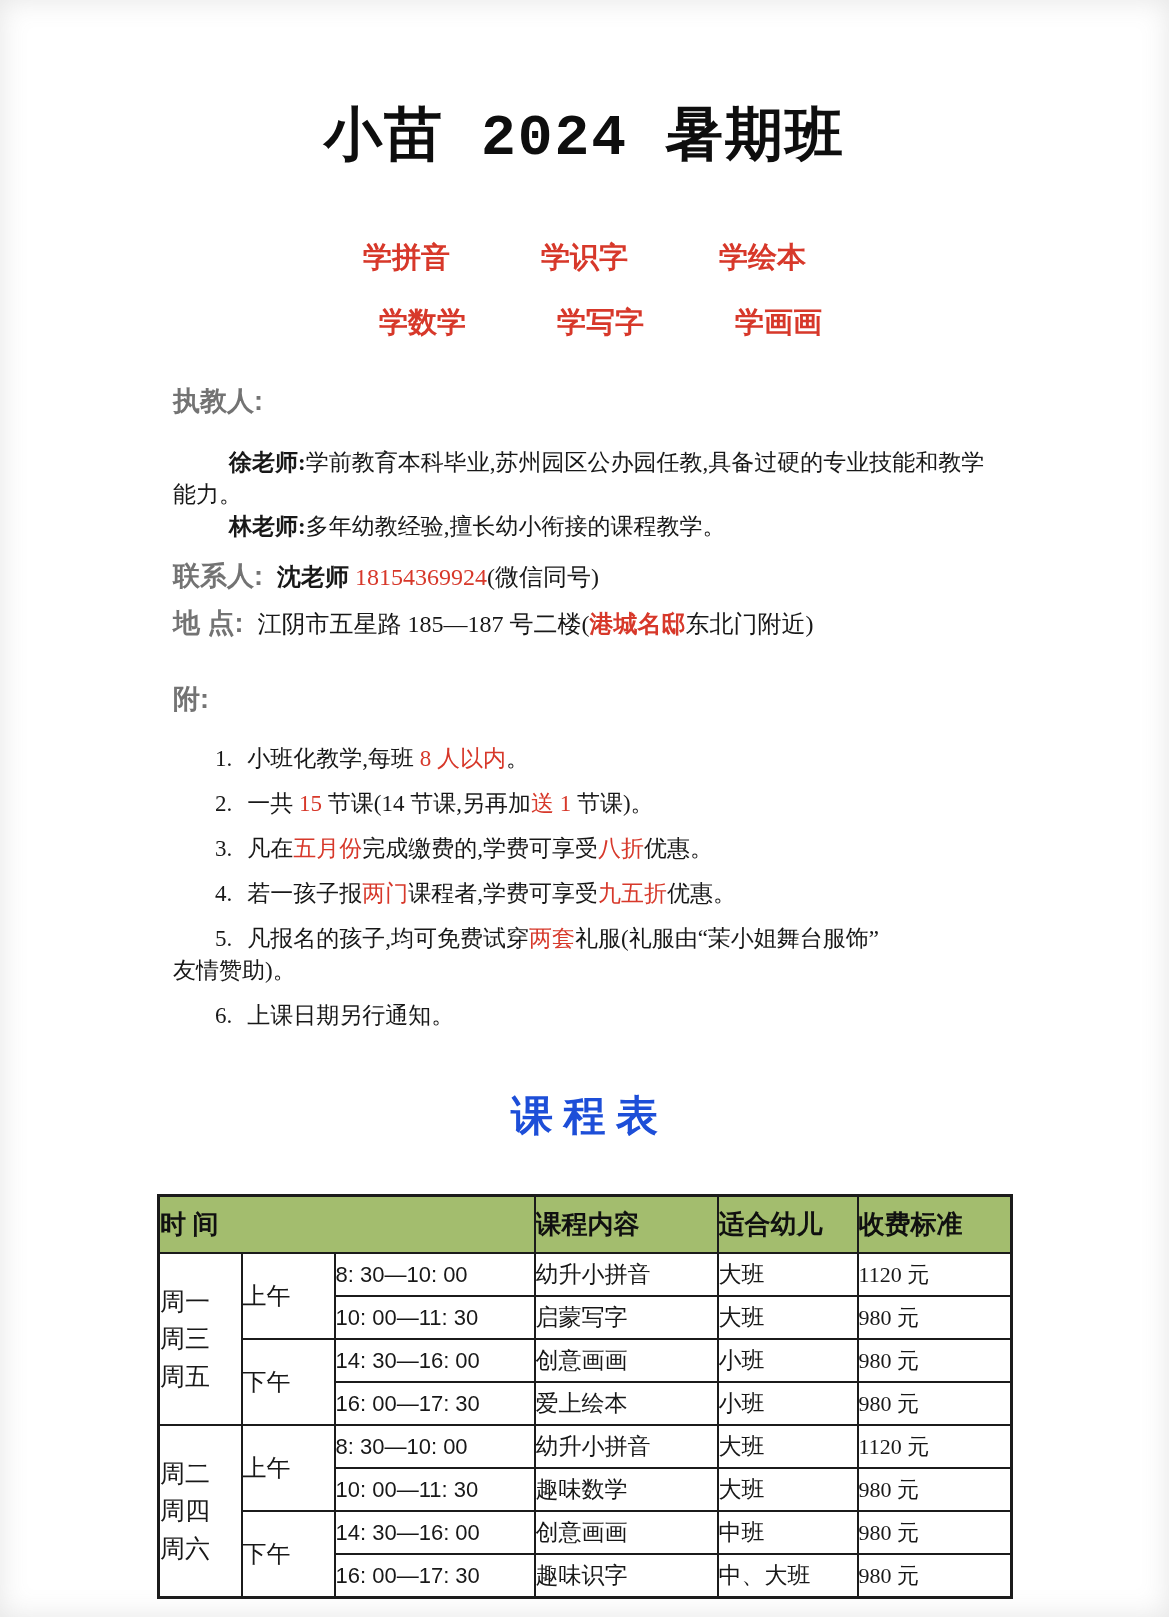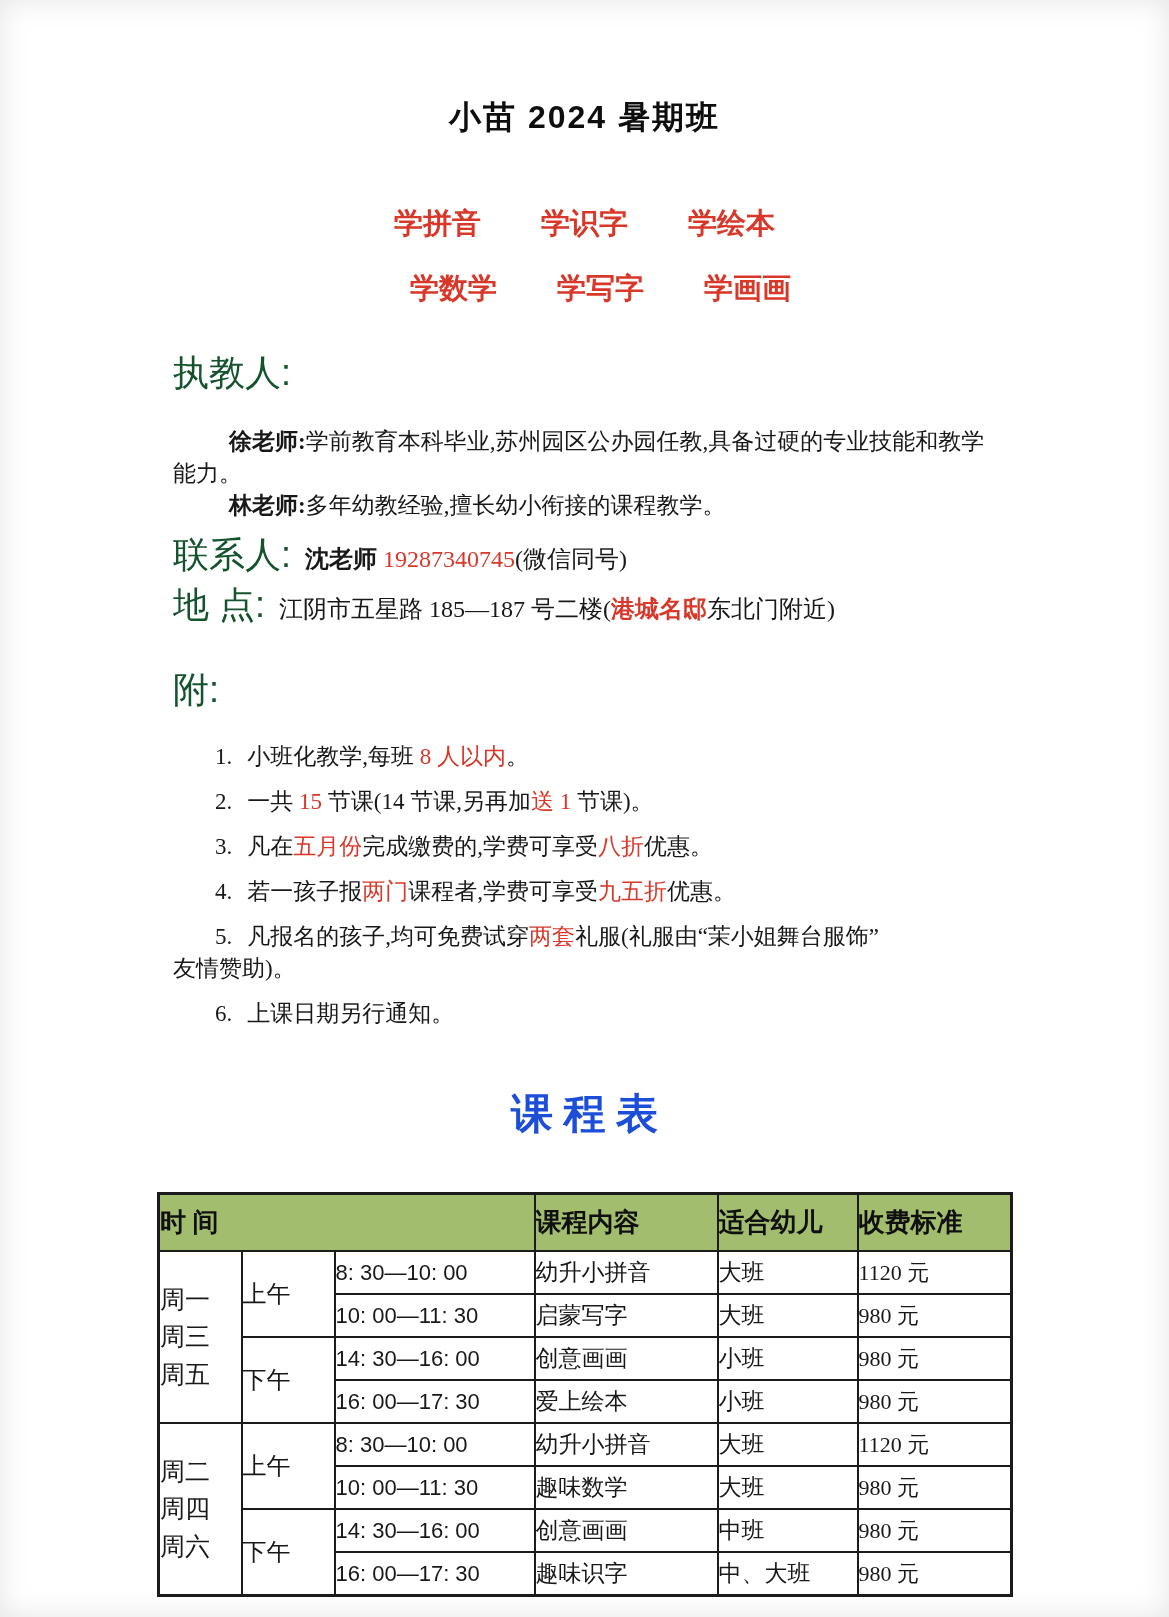--- a/index.html
+++ b/index.html
@@ -15,41 +15,41 @@
     margin:0 auto;
     background:#ffffff;
     box-shadow:inset 0 0 28px rgba(110,110,110,.18);
     overflow:hidden;
     color:var(--ink);
     font-family:"Liberation Serif","DejaVu Serif",serif;
   }
   .title{
     margin:96px 0 0 0;
     text-align:center;
-    font-family:Liberation Sans, sans-serif;
-    font-weight:bold;
-    font-size:32px;
+    font-family:Liberation Mono, monospace;
+    font-weight:bold;
+    font-size:58px;
     letter-spacing:2px;
     color:#0e0e0e;
   }
   .subjects{margin-top:64px;}
-  .subj-row{display:flex;justify-content:center;gap:60px;}
+  .subj-row{display:flex;justify-content:center;gap:91px;}
   .subj-row + .subj-row{margin-top:25px;margin-left:32px;}
   .subj{
     font-family:"Liberation Sans","DejaVu Sans",sans-serif;
     font-weight:bold;
     font-size:29px;
     color:var(--red);
   }
   .sec-label{
     margin:40px 0 0 173px;
     font-family:"Liberation Sans","DejaVu Sans",sans-serif;
-    font-weight:normal;
-    font-size:36px;
-    color:#14532d;
+    font-weight:bold;
+    font-size:27px;
+    color:#737373;
   }
   .sec-label.inline{display:inline;margin:0 14px 0 0;}
   .body-p{
     margin:28px 0 0 173px;
     width:822px;
     text-indent:56px;
     font-size:23px;
     line-height:32px;
   }
   .body-p.t2{margin-top:0;}
@@ -125,21 +125,21 @@
       <span class="subj">学画画</span>
     </div>
   </div>
 
   <div class="sec-label">执教人:</div>
 
   <p class="body-p"><span class="tname">徐老师:</span><span>学前教育本科毕业,苏州园区公办园任教,具备过硬的专业技能和教学能力。</span></p>
 
   <p class="body-p t2"><span class="tname">林老师:</span><span>多年幼教经验,擅长幼小衔接的课程教学。</span></p>
 
-  <p class="line contact"><span class="sec-label inline">联系人:</span><span class="serif-b">沈老师 </span><span class="red">19287340745</span><span>(微信同号)</span></p>
+  <p class="line contact"><span class="sec-label inline">联系人:</span><span class="serif-b">沈老师 </span><span class="red">18154369924</span><span>(微信同号)</span></p>
 
   <p class="line location"><span class="sec-label inline">地 点:</span><span>江阴市五星路 185—187 号二楼(</span><span class="red b">港城名邸</span><span>东北门附近)</span></p>
 
   <div class="sec-label">附:</div>
 
   <div class="notes">
     <p class="note"><span class="num">1.</span><span>小班化教学,每班 </span><span class="red">8 人以内</span><span>。</span></p>
 
     <p class="note"><span class="num">2.</span><span>一共 </span><span class="red">15</span><span> 节课(14 节课,另再加</span><span class="red">送 1</span><span> 节课)。</span></p>
 

